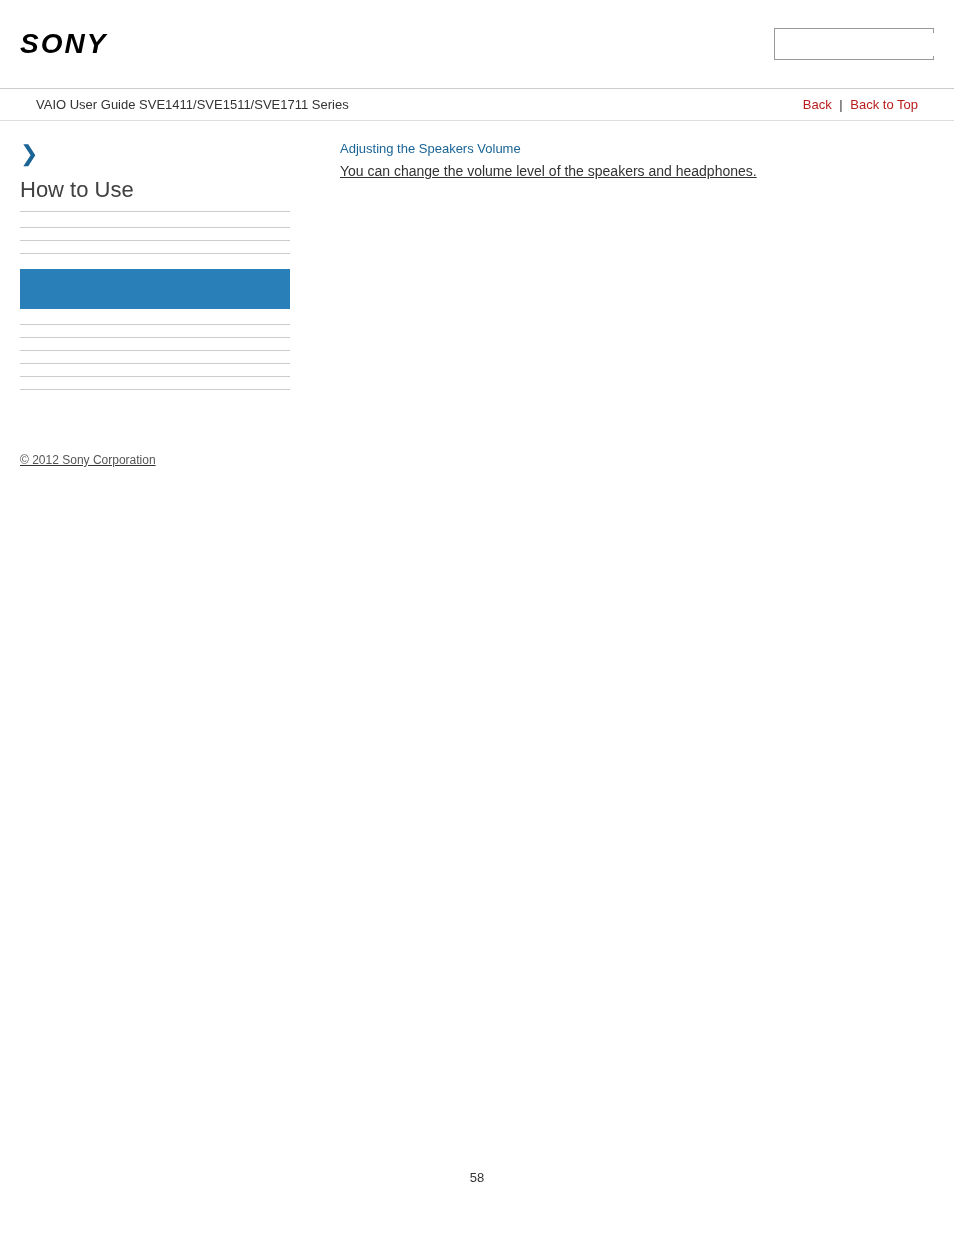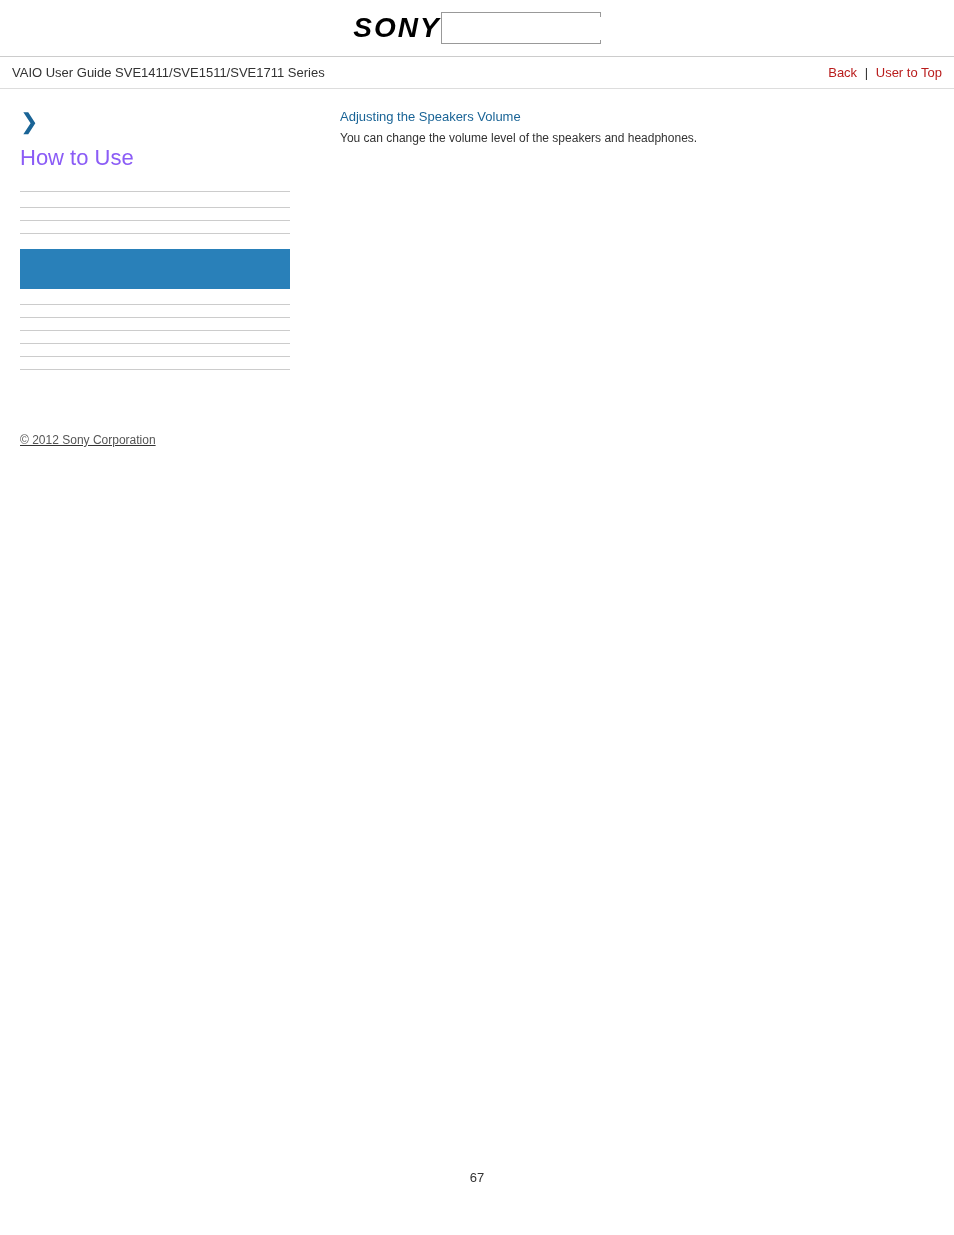--- a/index.html
+++ b/index.html
@@ -14,22 +14,22 @@
       color: #333;
       background: #fff;
       width: 954px;
       min-height: 1235px;
     }
 
     
     .header {
       display: flex;
       align-items: center;
-      justify-content: center;
-      padding: 12px 20px;
+      justify-content: space-between;
+      padding: 28px 20px;
       border-bottom: 1px solid #ccc;
     }
 
     .sony-logo {
       font-size: 28px;
       font-weight: 900;
       letter-spacing: 2px;
       color: #000;
       font-style: italic;
     }
@@ -48,21 +48,21 @@
       flex: 1;
       padding: 4px 8px;
       font-size: 13px;
     }
 
     
     .nav-bar {
       display: flex;
       align-items: center;
       justify-content: space-between;
-      padding: 8px 12px;
+      padding: 8px 36px;
       border-bottom: 1px solid #ddd;
     }
 
     .nav-title {
       font-size: 13px;
       color: #333;
     }
 
     .nav-links {
       font-size: 13px;
@@ -95,22 +95,22 @@
     .sidebar-arrow {
       font-size: 22px;
       color: #1a6496;
       margin-bottom: 10px;
       display: block;
     }
 
     .sidebar-title {
       font-size: 22px;
       font-weight: normal;
-      color: #8b5cf6;
-      padding-bottom: 20px;
+      color: #404040;
+      padding-bottom: 8px;
       border-bottom: 1px solid #ccc;
       margin-bottom: 15px;
     }
 
     .sidebar-line {
       height: 1px;
       background: #ccc;
       margin: 12px 0;
     }
 
@@ -139,23 +139,24 @@
 
     .content-link {
       color: #1a6496;
       text-decoration: none;
       font-size: 13px;
       display: block;
       margin-bottom: 5px;
     }
 
     .content-description {
-      font-size: 12px;
+      font-size: 14px;
       color: #333;
       line-height: 1.5;
+      text-decoration: underline;
     }
 
     
     .footer {
       padding: 30px 20px 10px 20px;
       text-decoration: underline;
     }
 
     .copyright {
       font-size: 12px;
@@ -190,21 +191,21 @@
       <input class="search-input" type="text" placeholder="" style="">
 
     </div>
   </div>
 
   <div class="nav-bar">
     <span class="nav-title">VAIO User Guide SVE1411/SVE1511/SVE1711 Series</span>
     <div class="nav-links">
       <a href="#">Back</a>
       <span class="nav-separator"> | </span>
-      <a href="#">User to Top</a>
+      <a href="#">Back to Top</a>
     </div>
   </div>
 
   <div class="main-content">
 
     <div class="sidebar">
       <span class="sidebar-arrow">❯</span>
       <div class="sidebar-title">How to Use</div>
 
       <div class="sidebar-line"></div>
@@ -229,15 +230,15 @@
       </div>
 
 
     </div>
   </div>
 
   <div class="footer">
     <span class="copyright">© 2012 Sony Corporation</span>
   </div>
 
-  <div class="page-number">67</div>
+  <div class="page-number">58</div>
 
 </div>
 
 </body></html>

